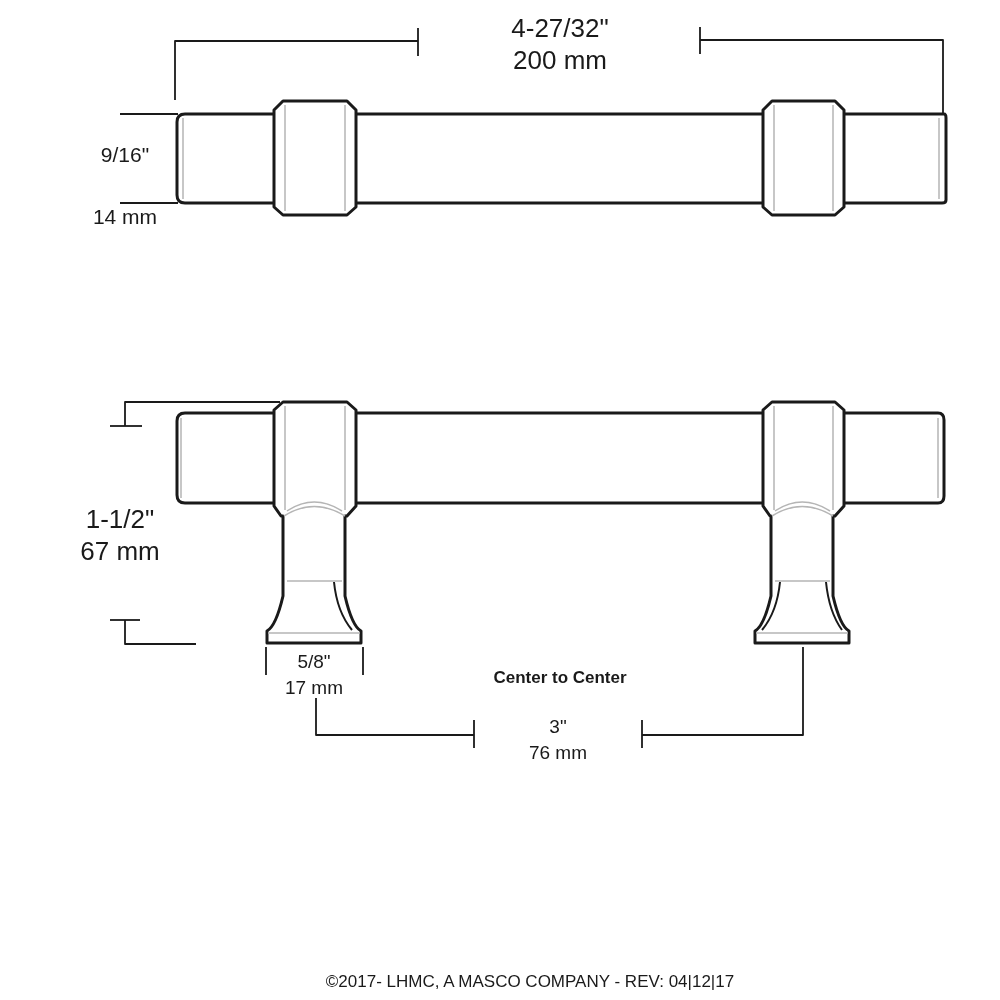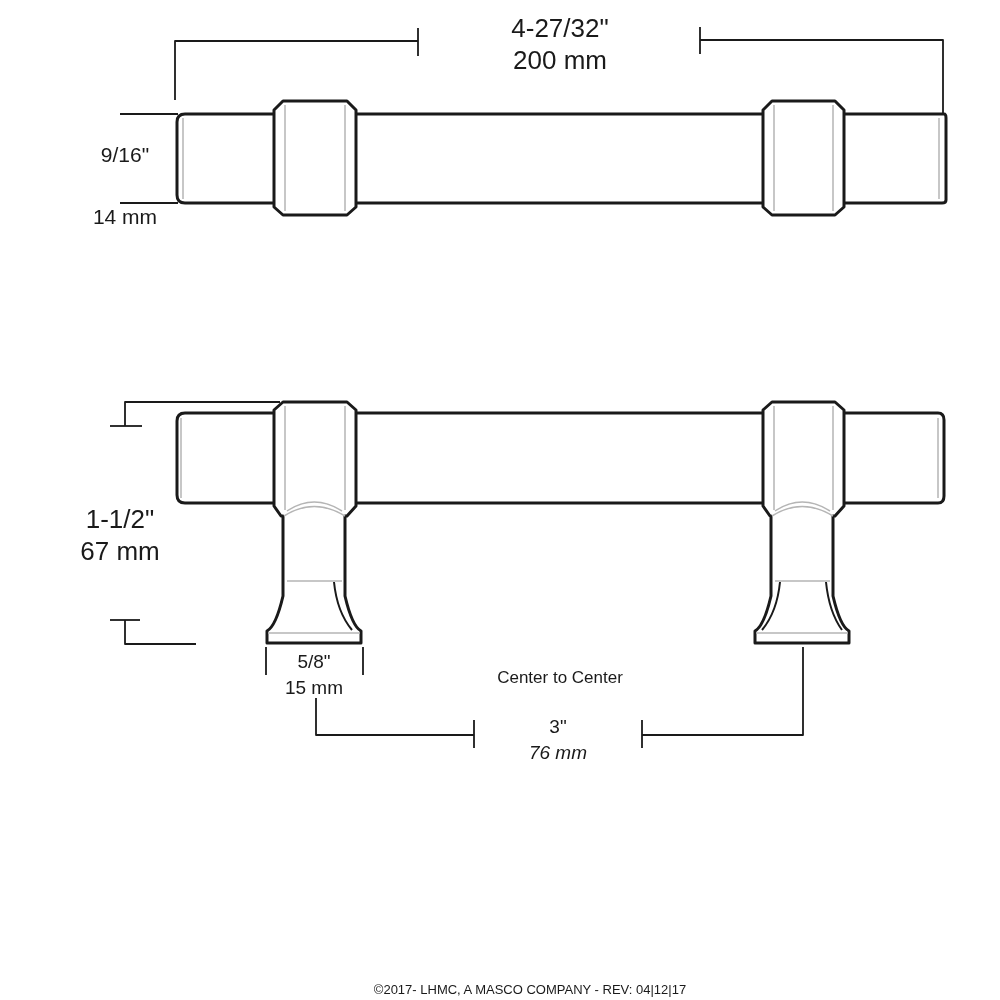--- a/index.html
+++ b/index.html
@@ -1,21 +1,21 @@
 <!DOCTYPE html>
 <html><head>
   <meta charset="utf-8">
   <style>
     html, body { margin: 0; padding: 0; background: #ffffff; }
     body { width: 1000px; height: 1000px; position: relative; overflow: hidden; font-family: "Liberation Sans", sans-serif; color: #1a1a1a; }
     svg.drawing { position: absolute; left: 0; top: 0; }
     .lbl { position: absolute; text-align: center; font-size: 21px; line-height: 26px; font-family: "Liberation Sans", sans-serif; color: #1a1a1a; white-space: nowrap; }
     .lbl.big { font-size: 26px; line-height: 32px; }
-    .lbl.bold { font-weight: normal; font-size: 17px; line-height: 20px; }
-    .lbl.foot { font-size: 13px; line-height: 16px; margin-top: 8px; }
+    .lbl.bold { font-weight: bold; font-size: 17px; line-height: 20px; }
+    .lbl.foot { font-size: 17px; line-height: 16px; }
   </style>
 </head>
 <body>
 
 <svg class="drawing" width="1000" height="1000" viewBox="0 0 1000 1000">
 
   <g fill="none" stroke="#1a1a1a" stroke-width="3" stroke-linejoin="round">
 
     <g stroke-width="1.8">
       <polyline points="175,100 175,41 418,41"></polyline>
@@ -95,19 +95,19 @@
 <div class="lbl big" style="left:480px; top:12px; width:160px;">4-27/32"</div>
 <div class="lbl big" style="left:480px; top:44px; width:160px;">200 mm</div>
 
 <div class="lbl" style="left:70px; top:142px; width:110px;">9/16"</div>
 <div class="lbl" style="left:70px; top:156px; width:110px;margin-top:48px;">14 mm</div>
 
 <div class="lbl big" style="left:60px; top:503px; width:120px;">1-1/2"</div>
 <div class="lbl big" style="left:60px; top:535px; width:120px;">67 mm</div>
 
 <div class="lbl" style="left:264px; top:649px; width:100px; font-size:19px;">5/8"</div>
-<div class="lbl" style="left:264px; top:675px; width:100px; font-size:19px;">15 mm</div>
+<div class="lbl" style="left:264px; top:675px; width:100px; font-size:19px;">17 mm</div>
 
 <div class="lbl bold" style="left:440px; top:668px; width:240px;">Center to Center</div>
 <div class="lbl" style="left:508px; top:714px; width:100px; font-size:19px;">3"</div>
-<div class="lbl" style="left:498px; top:740px; width:120px; font-size:19px;font-style:italic;">76 mm</div>
+<div class="lbl" style="left:498px; top:740px; width:120px; font-size:19px;">76 mm</div>
 
 <div class="lbl foot" style="left:300px; top:974px; width:460px;">©2017- LHMC, A MASCO COMPANY - REV: 04|12|17</div>
 
 </body></html>

